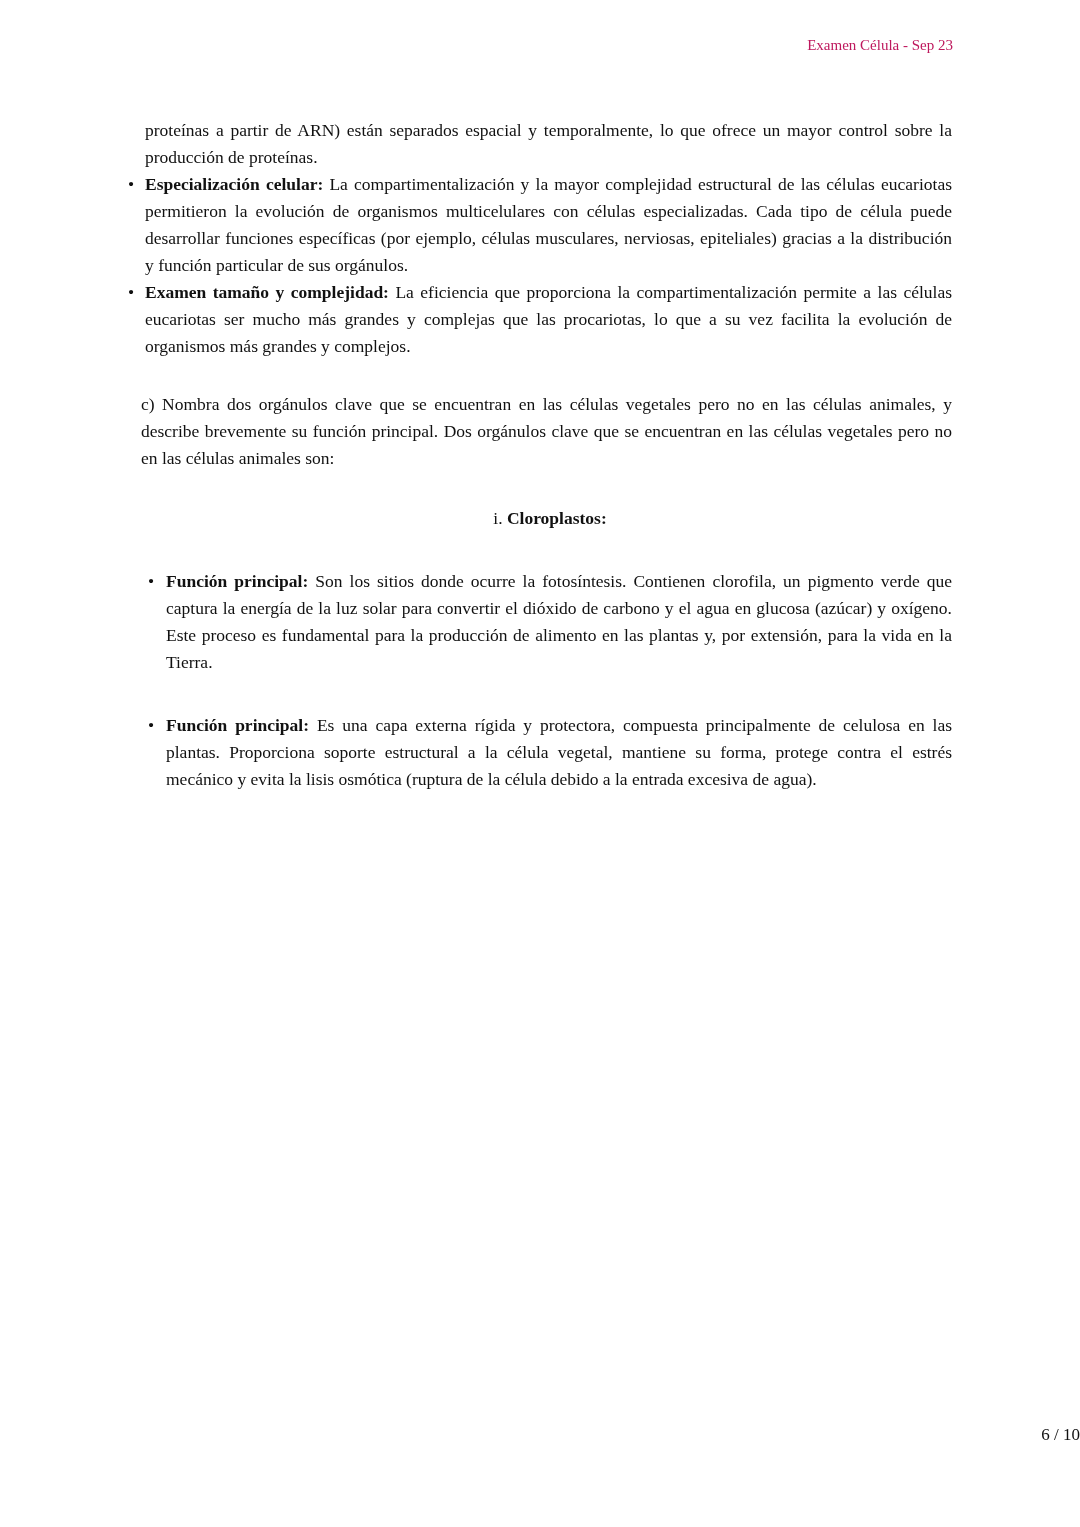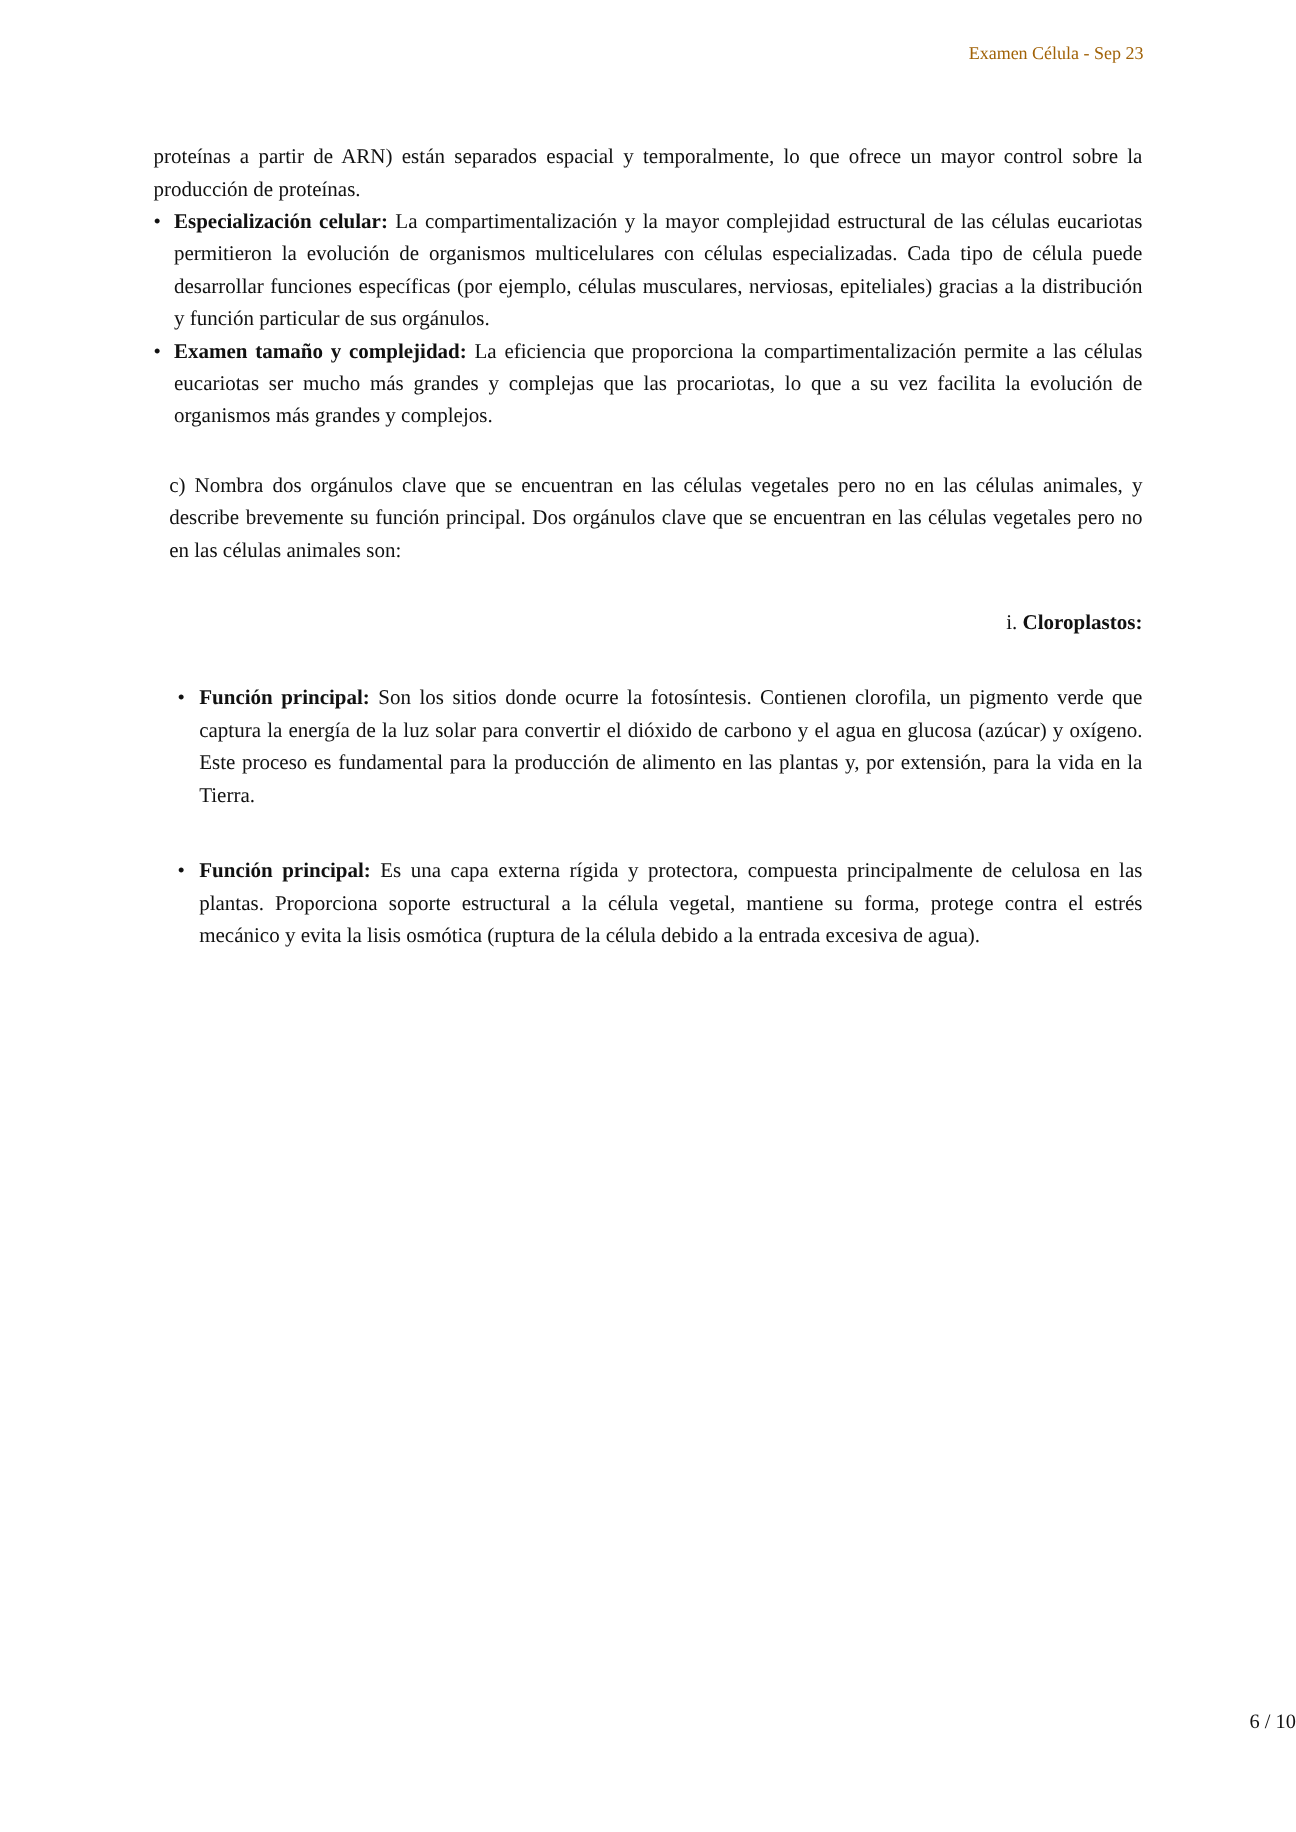--- a/index.html
+++ b/index.html
@@ -16,55 +16,56 @@
     font-family: "Liberation Serif", "DejaVu Serif", serif;
     color: #111111;
     box-sizing: border-box;
   }
   .page-header {
     position: absolute;
     top: 36px;
     right: 127px;
     font-size: 15px;
     line-height: 18px;
-    color: #a16207;
+    color: #be185d;
     margin-left: 20px;
   }
   .body-text {
     position: absolute;
     top: 117px;
     left: 128px;
     width: 824px;
     font-size: 17.5px;
     line-height: 27px;
     text-align: justify;
   }
   p { margin: 0; }
   .cont-paragraph {
+    margin-left: 17px;
   }
   .bullet {
     display: flex;
   }
   .bullet .marker {
     flex: 0 0 17px;
     width: 17px;
     text-align: left;
   }
   .bullet .bcontent {
     flex: 1 1 auto;
     text-align: justify;
   }
   .para-c {
     margin-top: 31px;
     margin-left: 13px;
   }
   .sub-heading {
     margin-top: 33px;
     margin-left: 20px;
-    text-align: right;
+    text-align: center;
   }
   .sub-bullet {
     margin-top: 36px;
     margin-left: 20px;
   }
   .sub-bullet .marker {
     flex: 0 0 18px;
     width: 18px;
   }
   b, strong { font-weight: bold; }

